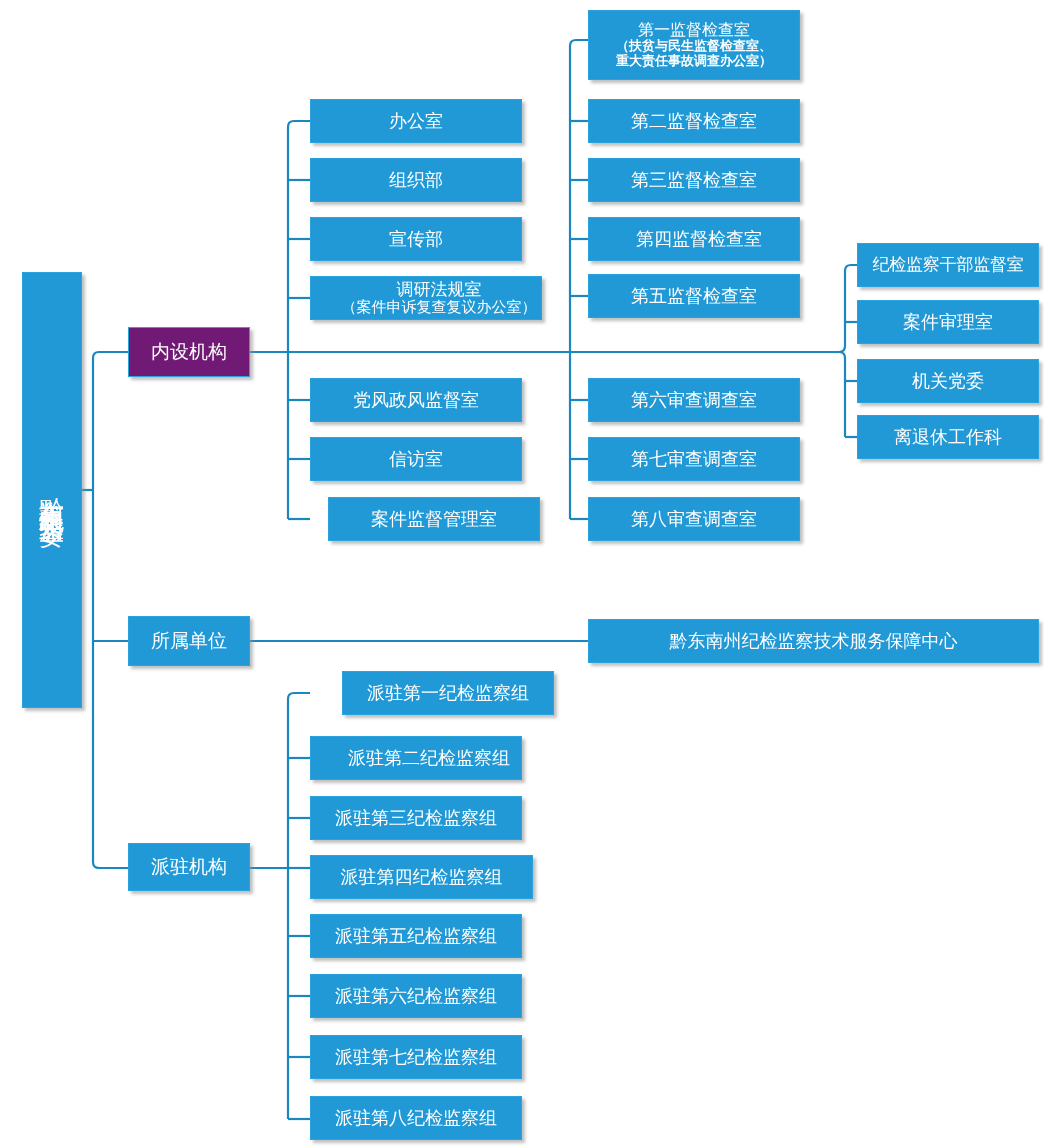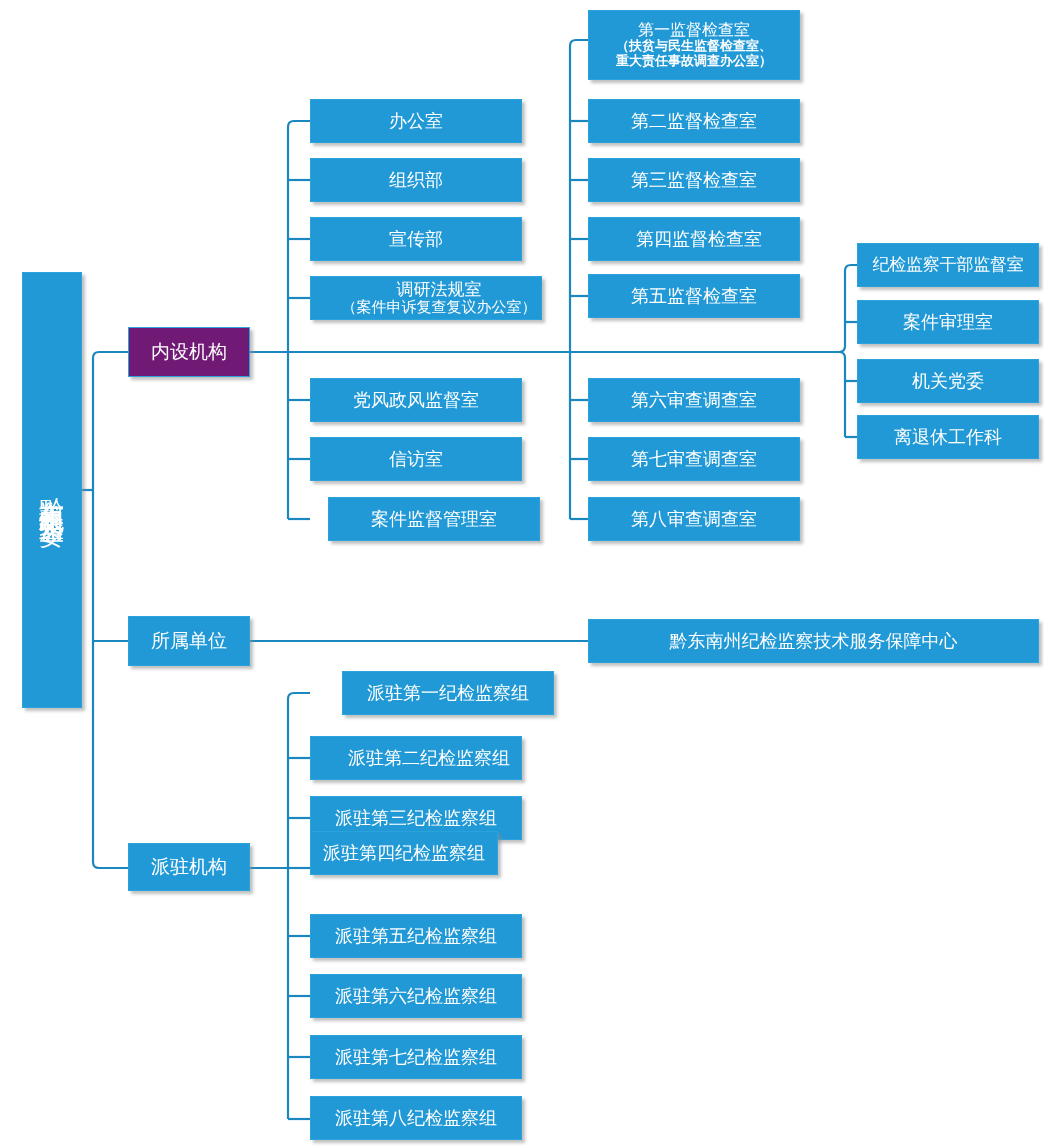--- a/index.html
+++ b/index.html
@@ -197,21 +197,21 @@
 
   <div class="node leaf" style="left: 310px; top: 671px; width: 212px; height: 44px; background: rgb(32, 153, 214); border-color: rgb(42, 163, 221); color: rgb(255, 255, 255); margin-left: 32px;">
     <span>派驻第一纪检监察组</span>
   </div>
   <div class="node leaf" style="left: 310px; top: 736px; width: 212px; height: 44px; background: rgb(32, 153, 214); border-color: rgb(42, 163, 221); color: rgb(255, 255, 255); padding-left: 26px;">
     <span>派驻第二纪检监察组</span>
   </div>
   <div class="node leaf" style="left: 310px; top: 796px; width: 212px; height: 44px; background: rgb(32, 153, 214); border-color: rgb(42, 163, 221); color: rgb(255, 255, 255);">
     <span>派驻第三纪检监察组</span>
   </div>
-  <div class="node leaf" style="left: 310px; top: 831px; width: 188px; height: 44px; background: rgb(32, 153, 214); border-color: rgb(42, 163, 221); color: rgb(255, 255, 255); align-items: center;">
+  <div class="node leaf" style="left: 310px; top: 855px; width: 223px; height: 44px; background: rgb(32, 153, 214); border-color: rgb(42, 163, 221); color: rgb(255, 255, 255); align-items: center;">
     <span>派驻第四纪检监察组</span>
   </div>
   <div class="node leaf" style="left: 310px; top: 914px; width: 212px; height: 44px; background: rgb(32, 153, 214); border-color: rgb(42, 163, 221); color: rgb(255, 255, 255);">
     <span>派驻第五纪检监察组</span>
   </div>
   <div class="node leaf" style="left: 310px; top: 974px; width: 212px; height: 44px; background: rgb(32, 153, 214); border-color: rgb(42, 163, 221); color: rgb(255, 255, 255);">
     <span>派驻第六纪检监察组</span>
   </div>
   <div class="node leaf" style="left: 310px; top: 1035px; width: 212px; height: 44px; background: rgb(32, 153, 214); border-color: rgb(42, 163, 221); color: rgb(255, 255, 255);">
     <span>派驻第七纪检监察组</span>

